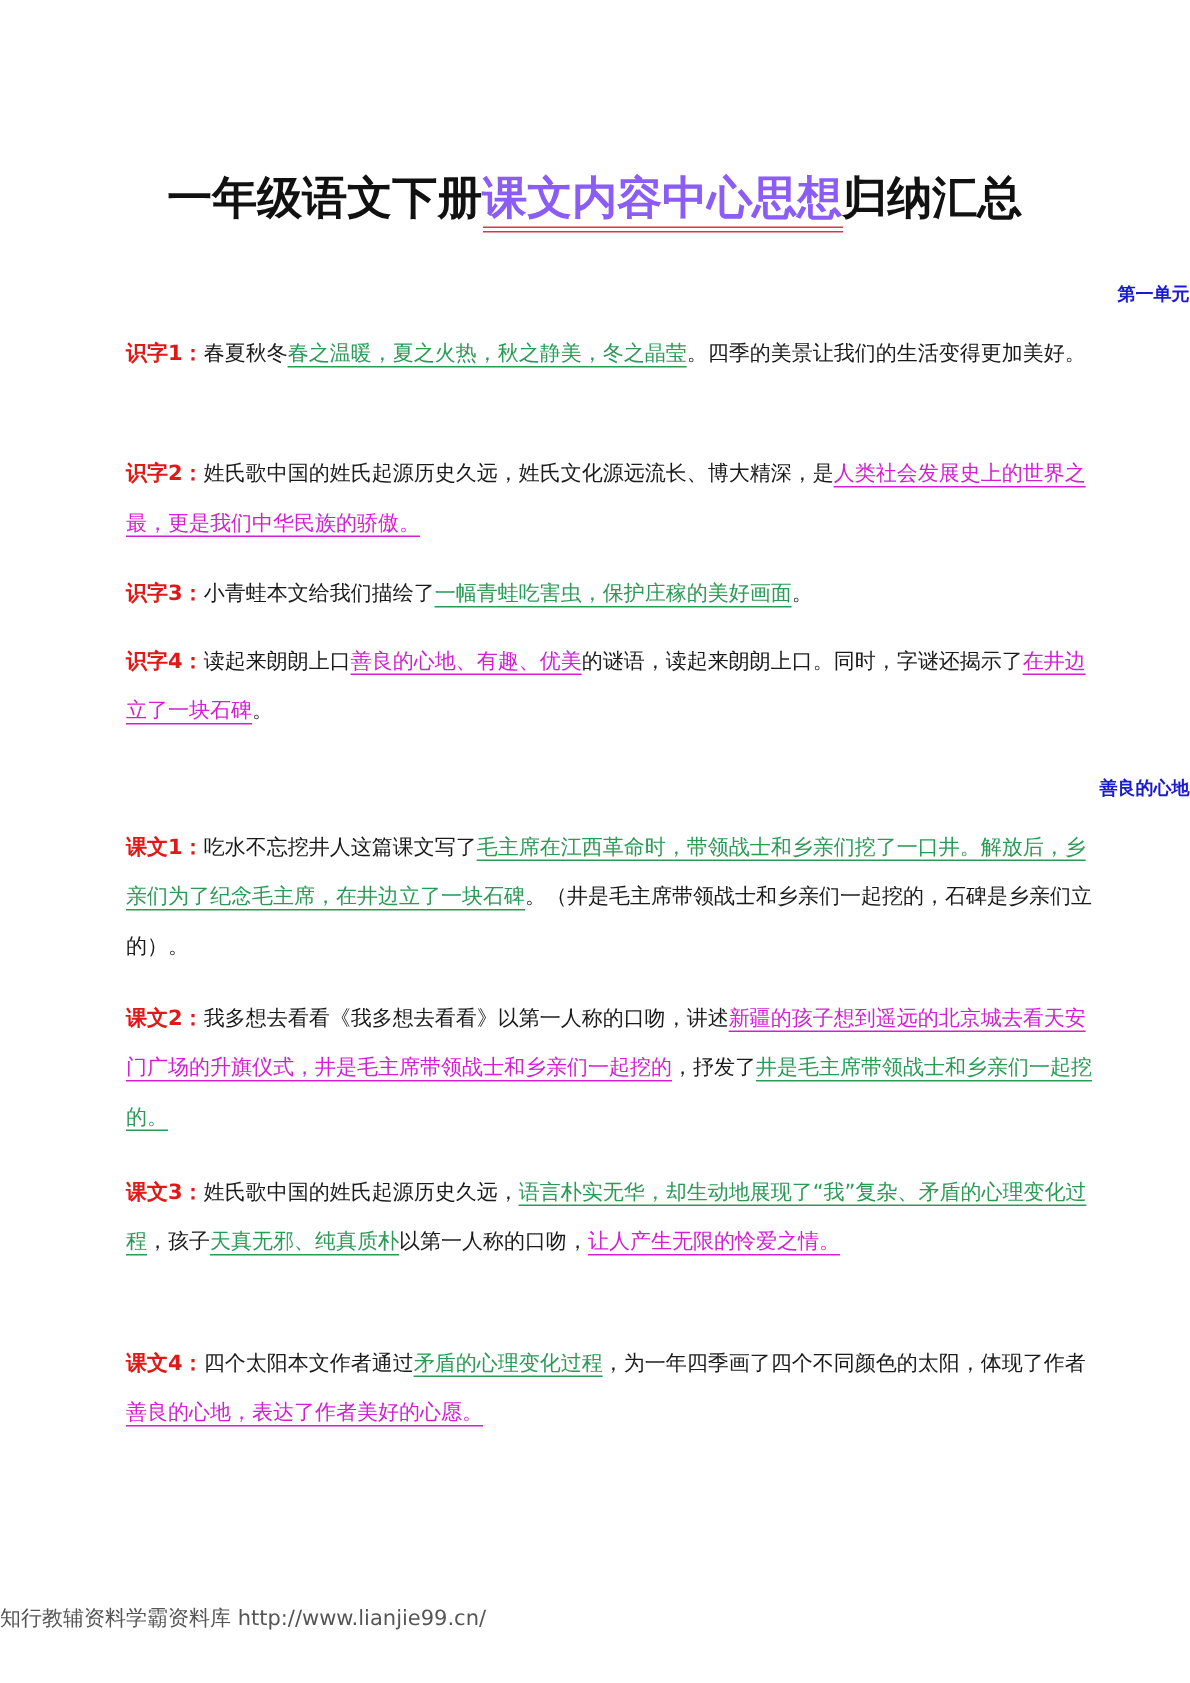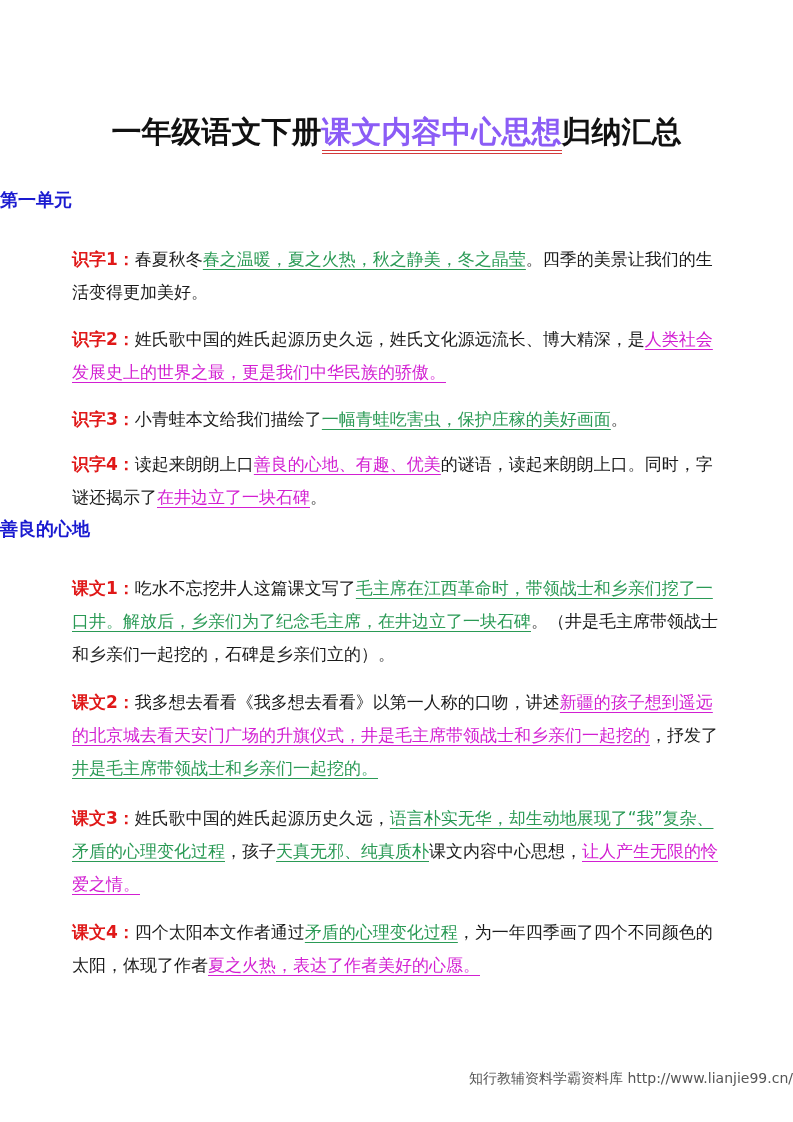--- a/index.html
+++ b/index.html
@@ -1,41 +1,41 @@
 <!DOCTYPE html>
 <html><head>
 <meta charset="utf-8">
 <style>
   html, body { margin: 0; padding: 0; background: #ffffff; }
   body { width: 793px; height: 1122px; position: relative; overflow: hidden;
          font-family: "DejaVu Sans", "Liberation Sans", sans-serif; color: #1a1a1a; }
   .title { position: absolute; top: 112px; left: 0; width: 793px; text-align: center;
            font-size: 30px; font-weight: bold; color: #111; letter-spacing: 0px; }
   .title .hl { color: #8b5cf6; border-bottom: 4px double #d43a3a; padding-bottom: 1px; }
-  .unit { position: absolute; left: 0; width: 793px; text-align: left;
-          font-size: 18px; font-weight: bold; color: #1a1ad0; }
-  .para { position: absolute; left: 72px; width: 652px; font-size: 17px; line-height: 33px; margin-top: 23px; }
+  .unit { position: absolute; left: 0; width: 793px; text-align: right;
+          font-size: 12px; font-weight: bold; color: #1a1ad0; }
+  .para { position: absolute; left: 84px; width: 652px; font-size: 14px; line-height: 33px; }
   .lbl { color: #e01818; font-weight: bold; }
   .g { color: #2a9a55; text-decoration: underline; text-decoration-color: #2a9a55; text-underline-offset: 4px; }
   .p { color: #d21fd2; text-decoration: underline; text-decoration-color: #d21fd2; text-underline-offset: 4px; }
-  .footer { position: absolute; top: 1070px; left: 0; width: 793px; text-align: right;
+  .footer { position: absolute; top: 1070px; left: 0; width: 793px; text-align: left;
             font-size: 14px; color: #555; }
 </style>
 </head>
 <body>
 
 <div class="title"><span>一年级语文下册</span><span class="hl">课文内容中心思想</span><span>归纳汇总</span></div>
 
 <div class="unit" style="top:188px">第一单元</div>
 
 <div class="para" style="top:220px"><span class="lbl">识字1：</span><span>春夏秋冬</span><span class="g">春之温暖，夏之火热，秋之静美，冬之晶莹</span><span>。四季的美景让我们的生活变得更加美好。</span></div>
 <div class="para" style="top:300px"><span class="lbl">识字2：</span><span>姓氏歌中国的姓氏起源历史久远，姓氏文化源远流长、博大精深，是</span><span class="p">人类社会发展史上的世界之最，更是我们中华民族的骄傲。</span></div>
 <div class="para" style="top:380px"><span class="lbl">识字3：</span><span>小青蛙本文给我们描绘了</span><span class="g">一幅青蛙吃害虫，保护庄稼的美好画面</span><span>。</span></div>
 <div class="para" style="top:425px"><span class="lbl">识字4：</span><span>读起来朗朗上口</span><span class="p">善良的心地、有趣、优美</span><span>的谜语，读起来朗朗上口。同时，字谜还揭示了</span><span class="p">在井边立了一块石碑</span><span>。</span></div>
 
 <div class="unit" style="top:517px">善良的心地</div>
 
 <div class="para" style="top:549px"><span class="lbl">课文1：</span><span>吃水不忘挖井人这篇课文写了</span><span class="g">毛主席在江西革命时，带领战士和乡亲们挖了一口井。解放后，乡亲们为了纪念毛主席，在井边立了一块石碑</span><span>。（井是毛主席带领战士和乡亲们一起挖的，石碑是乡亲们立的）。</span></div>
 <div class="para" style="top:663px"><span class="lbl">课文2：</span><span>我多想去看看《我多想去看看》以第一人称的口吻，讲述</span><span class="p">新疆的孩子想到遥远的北京城去看天安门广场的升旗仪式，井是毛主席带领战士和乡亲们一起挖的</span><span>，抒发了</span><span class="g">井是毛主席带领战士和乡亲们一起挖的。</span></div>
-<div class="para" style="top:779px"><span class="lbl">课文3：</span><span>姓氏歌中国的姓氏起源历史久远，</span><span class="g">语言朴实无华，却生动地展现了“我”复杂、矛盾的心理变化过程</span><span>，孩子</span><span class="g">天真无邪、纯真质朴</span><span>课文内容中心思想，</span><span class="p">让人产生无限的怜爱之情。</span></div>
-<div class="para" style="top:893px"><span class="lbl">课文4：</span><span>四个太阳本文作者通过</span><span class="g">矛盾的心理变化过程</span><span>，为一年四季画了四个不同颜色的太阳，体现了作者</span><span class="p">夏之火热，表达了作者美好的心愿。</span></div>
+<div class="para" style="top:779px"><span class="lbl">课文3：</span><span>姓氏歌中国的姓氏起源历史久远，</span><span class="g">语言朴实无华，却生动地展现了“我”复杂、矛盾的心理变化过程</span><span>，孩子</span><span class="g">天真无邪、纯真质朴</span><span>以第一人称的口吻，</span><span class="p">让人产生无限的怜爱之情。</span></div>
+<div class="para" style="top:893px"><span class="lbl">课文4：</span><span>四个太阳本文作者通过</span><span class="g">矛盾的心理变化过程</span><span>，为一年四季画了四个不同颜色的太阳，体现了作者</span><span class="p">善良的心地，表达了作者美好的心愿。</span></div>
 
 <div class="footer">知行教辅资料学霸资料库 http://www.lianjie99.cn/</div>
 
 </body></html>

